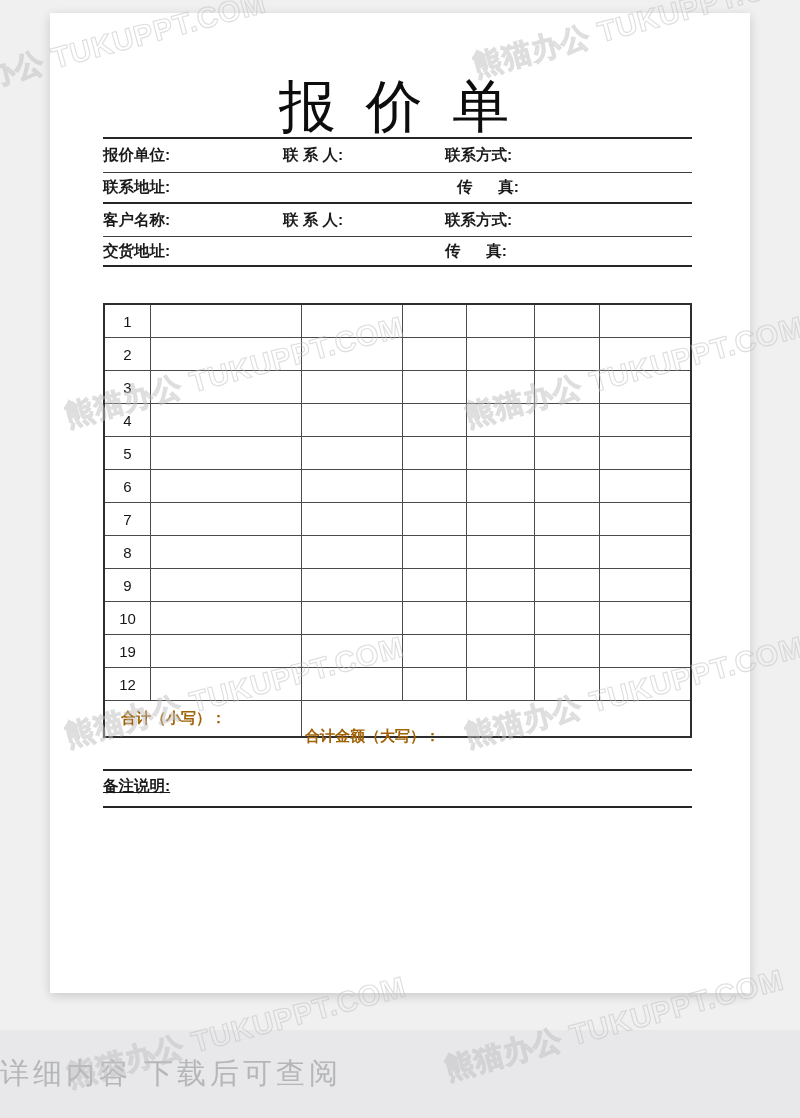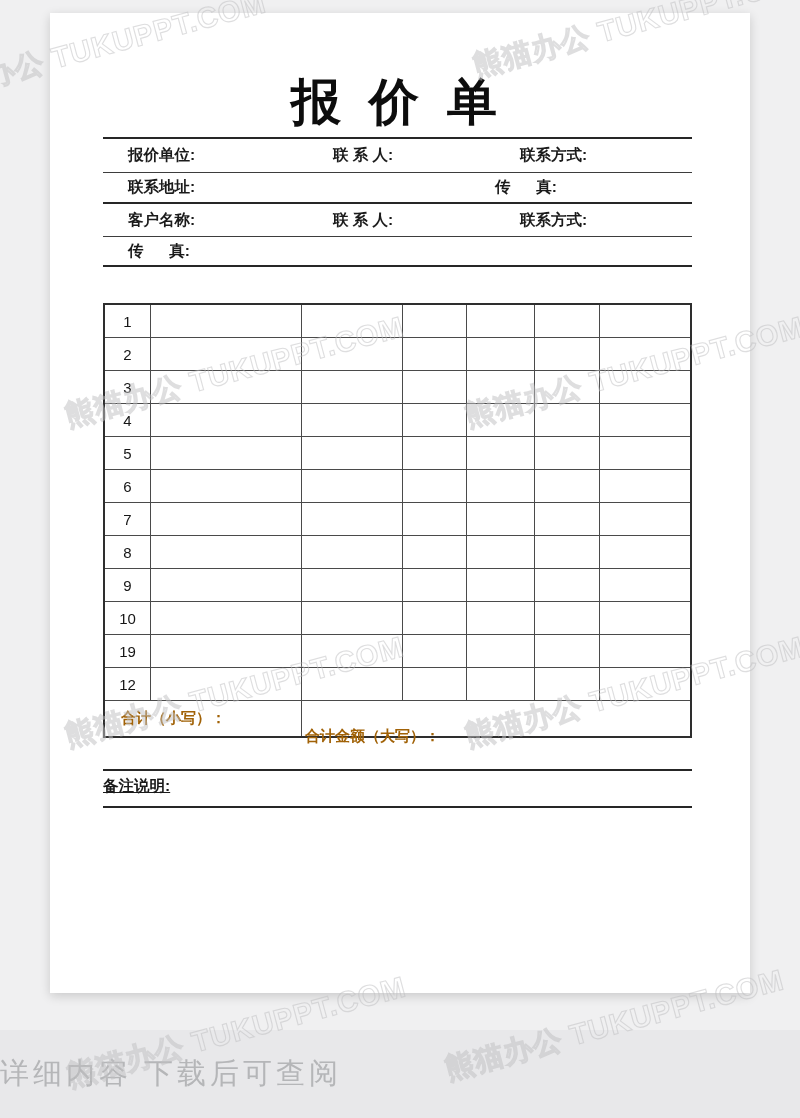--- a/index.html
+++ b/index.html
@@ -15,34 +15,34 @@
     position:absolute; left:50px; top:13px;
     width:700px; height:980px;
     background:#ffffff;
     box-shadow:0 3px 10px rgba(0,0,0,0.16);
   }
   .content { position:absolute; left:53px; top:0; width:589px; }
 
   .title {
     margin-top:56px; height:55px;
     text-align:center;
-    font-size:50px; font-weight:700; letter-spacing:7px;
+    font-size:57px; font-weight:400; letter-spacing:7px;
     color:#0d0d0d;
   }
 
   
   .info { margin-top:13px; border-top:2.5px solid #262626; }
   .info-row {
     display:flex; align-items:center;
     border-bottom:1px solid #3d3d3d;
     font-size:15.5px; font-weight:700; color:#1b1b1b;
   }
-  .info-row span { white-space:pre;margin-left:25px; }
+  .info-row span { white-space:pre; }
   .info-row.thick { border-bottom:2.5px solid #262626; }
-  .ir1 { height:34px; } .ir2 { height:31px; } .ir3 { height:33px; } .ir4 { height:30px; }
+  .ir1 { height:34px; } .ir2 { height:31px;gap:12px; } .ir3 { height:33px; } .ir4 { height:30px; }
   .c1 { width:180px; } .c2 { width:162px; } .c3 { flex:1; }
   .w1 { width:342px; } .w2 { flex:1; }
 
   
   .ptable { margin-top:36px; border:2px solid #2e2e2e; }
   .pt-row { display:flex; border-bottom:1px solid #4a4a4a; }
   .pt-row:last-child { border-bottom:none; }
   .pt-row > div { border-right:1px solid #4a4a4a; display:flex; align-items:center; justify-content:center; }
   .pt-row > div:last-child { border-right:none; }
   .pt-head { height:31px; font-size:15px; font-weight:600; color:#141414; }
@@ -109,20 +109,21 @@
       <div class="info-row ir2 thick">
         <span class="w1">联系地址:</span>
         <span class="w2">传      真:</span>
       </div>
       <div class="info-row ir3">
         <span class="c1">客户名称:</span>
         <span class="c2">联 系 人:</span>
         <span class="c3">联系方式:</span>
       </div>
       <div class="info-row ir4 thick">
+        <span class="w1">交货地址:</span>
         <span class="w2">传      真:</span>
       </div>
     </div>
 
     <div class="ptable">
 
       <div class="pt-row pt-body">
         <div class="col-a">1</div>
         <div class="col-b"></div>
           <div class="col-c"></div>

